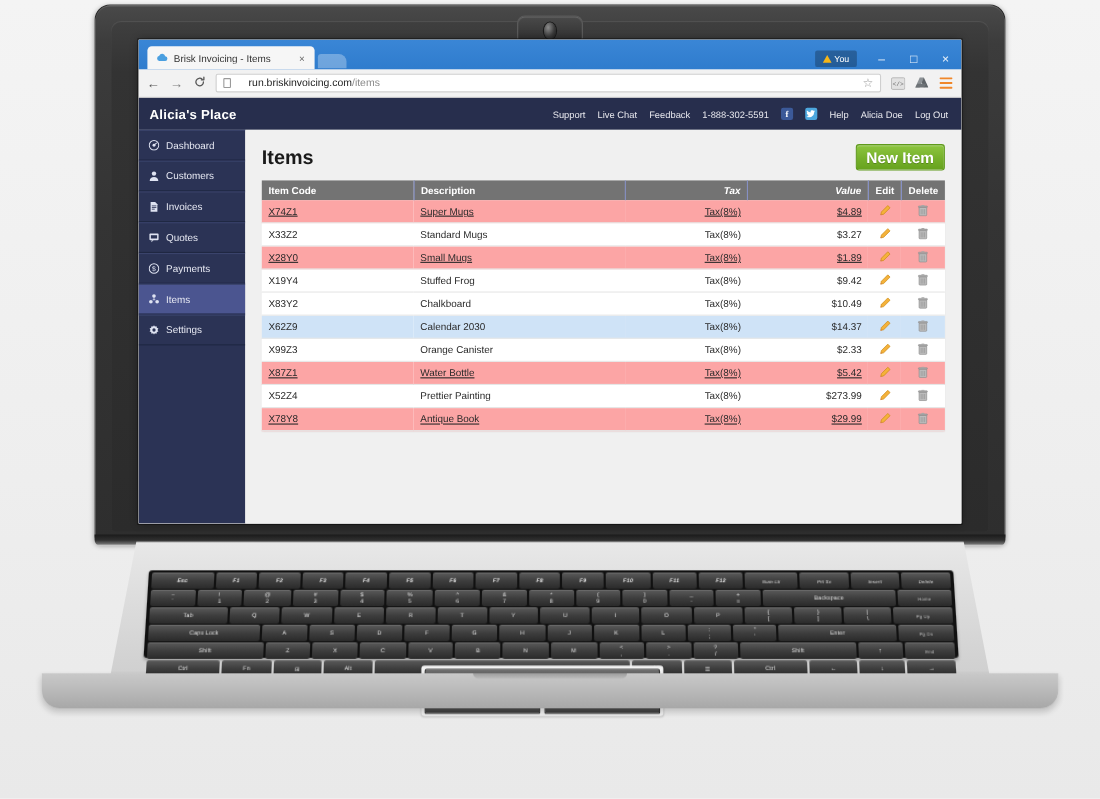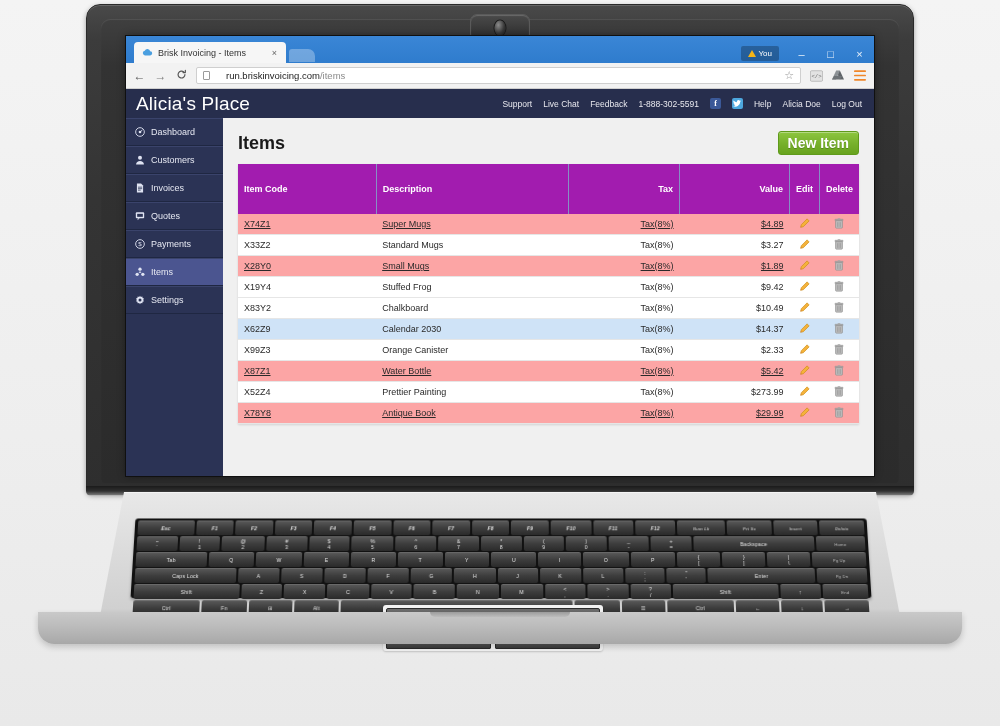--- a/index.html
+++ b/index.html
@@ -173,21 +173,21 @@
   }
   .url-host { color: #222; } .url-path { color: #8a8a8a; }
   .tb-icon { width: 14px; display: flex; align-items: center; justify-content: center; }
 
   
   .app { flex: 1; display: flex; flex-direction: column; background: #f0f0f0; }
   .app-header {
     height: 29px; background: #272e4d; display: flex; align-items: center;
     padding: 0 12px 0 10px; color: #fff;
   }
-  .brand { font-size: 19px; font-weight: normal; letter-spacing: .2px; }
+  .brand { font-size: 12px; font-weight: bold; letter-spacing: .2px; }
   .app-nav { margin-left: auto; display: flex; align-items: center; gap: 11px; }
   .app-nav a { font-size: 8.5px; color: #e8e8ee; text-decoration: none; white-space: nowrap; }
   .soc {
     width: 11px; height: 11px; border-radius: 2px;
     display: flex; align-items: center; justify-content: center;
     font-size: 8px; font-weight: bold; color: #fff;
   }
   .soc.fb { background: #3b5998; font-family: "Liberation Serif", serif; }
   .soc.tw { background: #4da7de; font-size: 7px; }
 
@@ -208,35 +208,35 @@
   .new-btn {
     margin-left: auto; font-size: 14px; font-weight: bold; color: #fff;
     background: linear-gradient(180deg,#8dc63f 0%,#76b02b 55%,#67a31e 100%);
     border: 1px solid #5f9a1b; border-radius: 3px;
     padding: 3px 9px; text-shadow: 0 1px 0 rgba(0,0,0,.22);
     box-shadow: inset 0 1px 0 rgba(255,255,255,.35);
   }
   table.items { width: 100%; border-collapse: collapse; background: #fff;
                 box-shadow: 0 1px 2px rgba(0,0,0,.12); }
   table.items thead th {
-    background: #a21caf; color: #fff; font-size: 9px; font-weight: bold;
-    text-align: left; padding: 20px 6px; height: 15px;
+    background: #737373; color: #fff; font-size: 9px; font-weight: bold;
+    text-align: left; padding: 4px 6px; height: 15px;
     border-right: 1px solid #8690c4; white-space: nowrap;
   }
   table.items thead th:last-child { border-right: none; }
   table.items td {
     font-size: 9px; color: #2a2a2a; padding: 3px 6px; height: 14.5px;
     border-bottom: 1px solid #e6e6e6; white-space: nowrap;
   }
   tr.odd td { background: #fca5a5; text-decoration: underline; }
   tr.even td { background: #ffffff; }
   tr.sel td { background: #cfe3f7; }
   .c-tax, .c-val { text-align: right; }
   .c-edit, .c-del { text-align: center; width: 30px; }
-  .th-tax, .th-val { text-align: right !important; }
+  .th-tax, .th-val { text-align: right !important; font-style: italic; }
   .th-edit, .th-del { text-align: center; width: 30px; }
   .ico-btn { display: inline-flex; align-items: center; justify-content: center;
              width: 13px; height: 13px; }
 </style>
 </head>
 <body>
 
 <div class="stage">
 
   <div class="laptop-lid">

